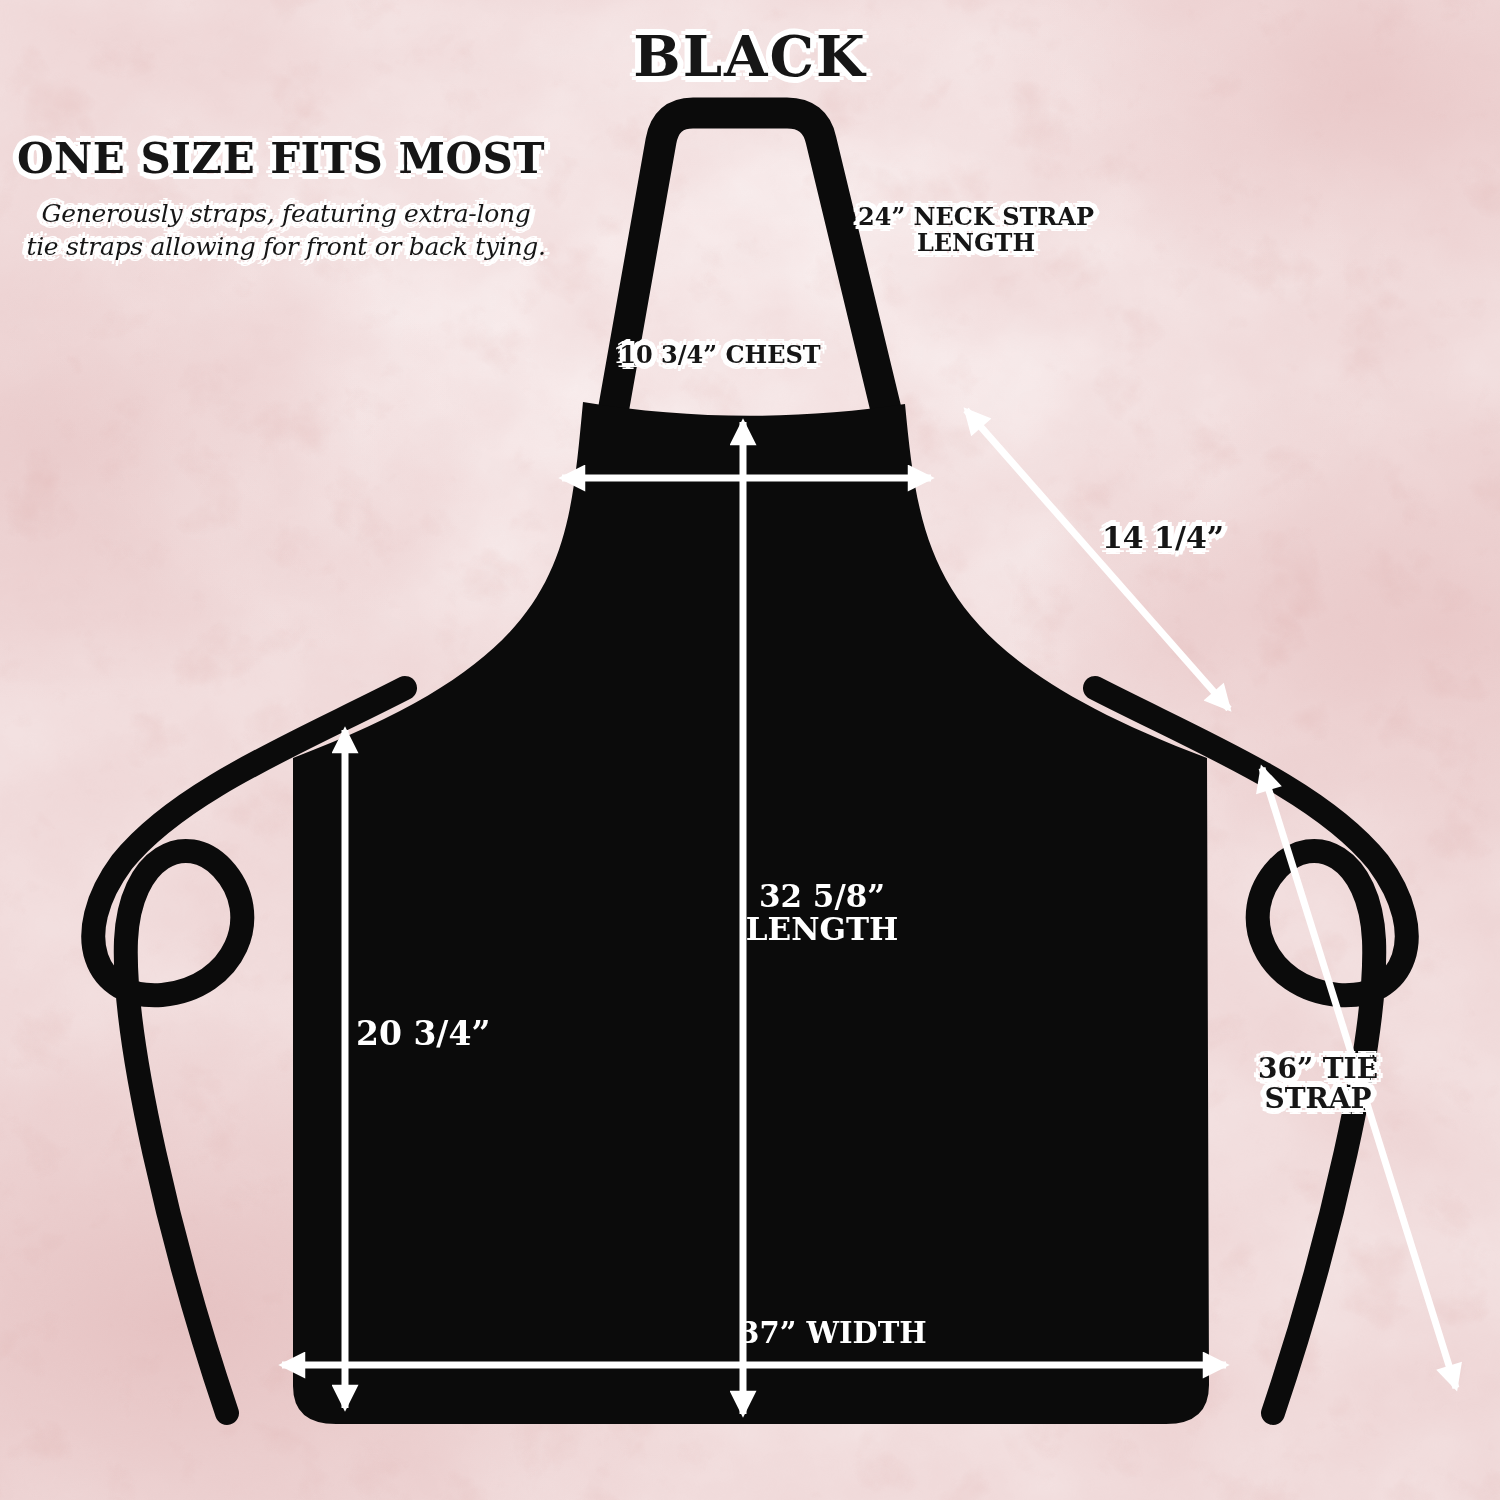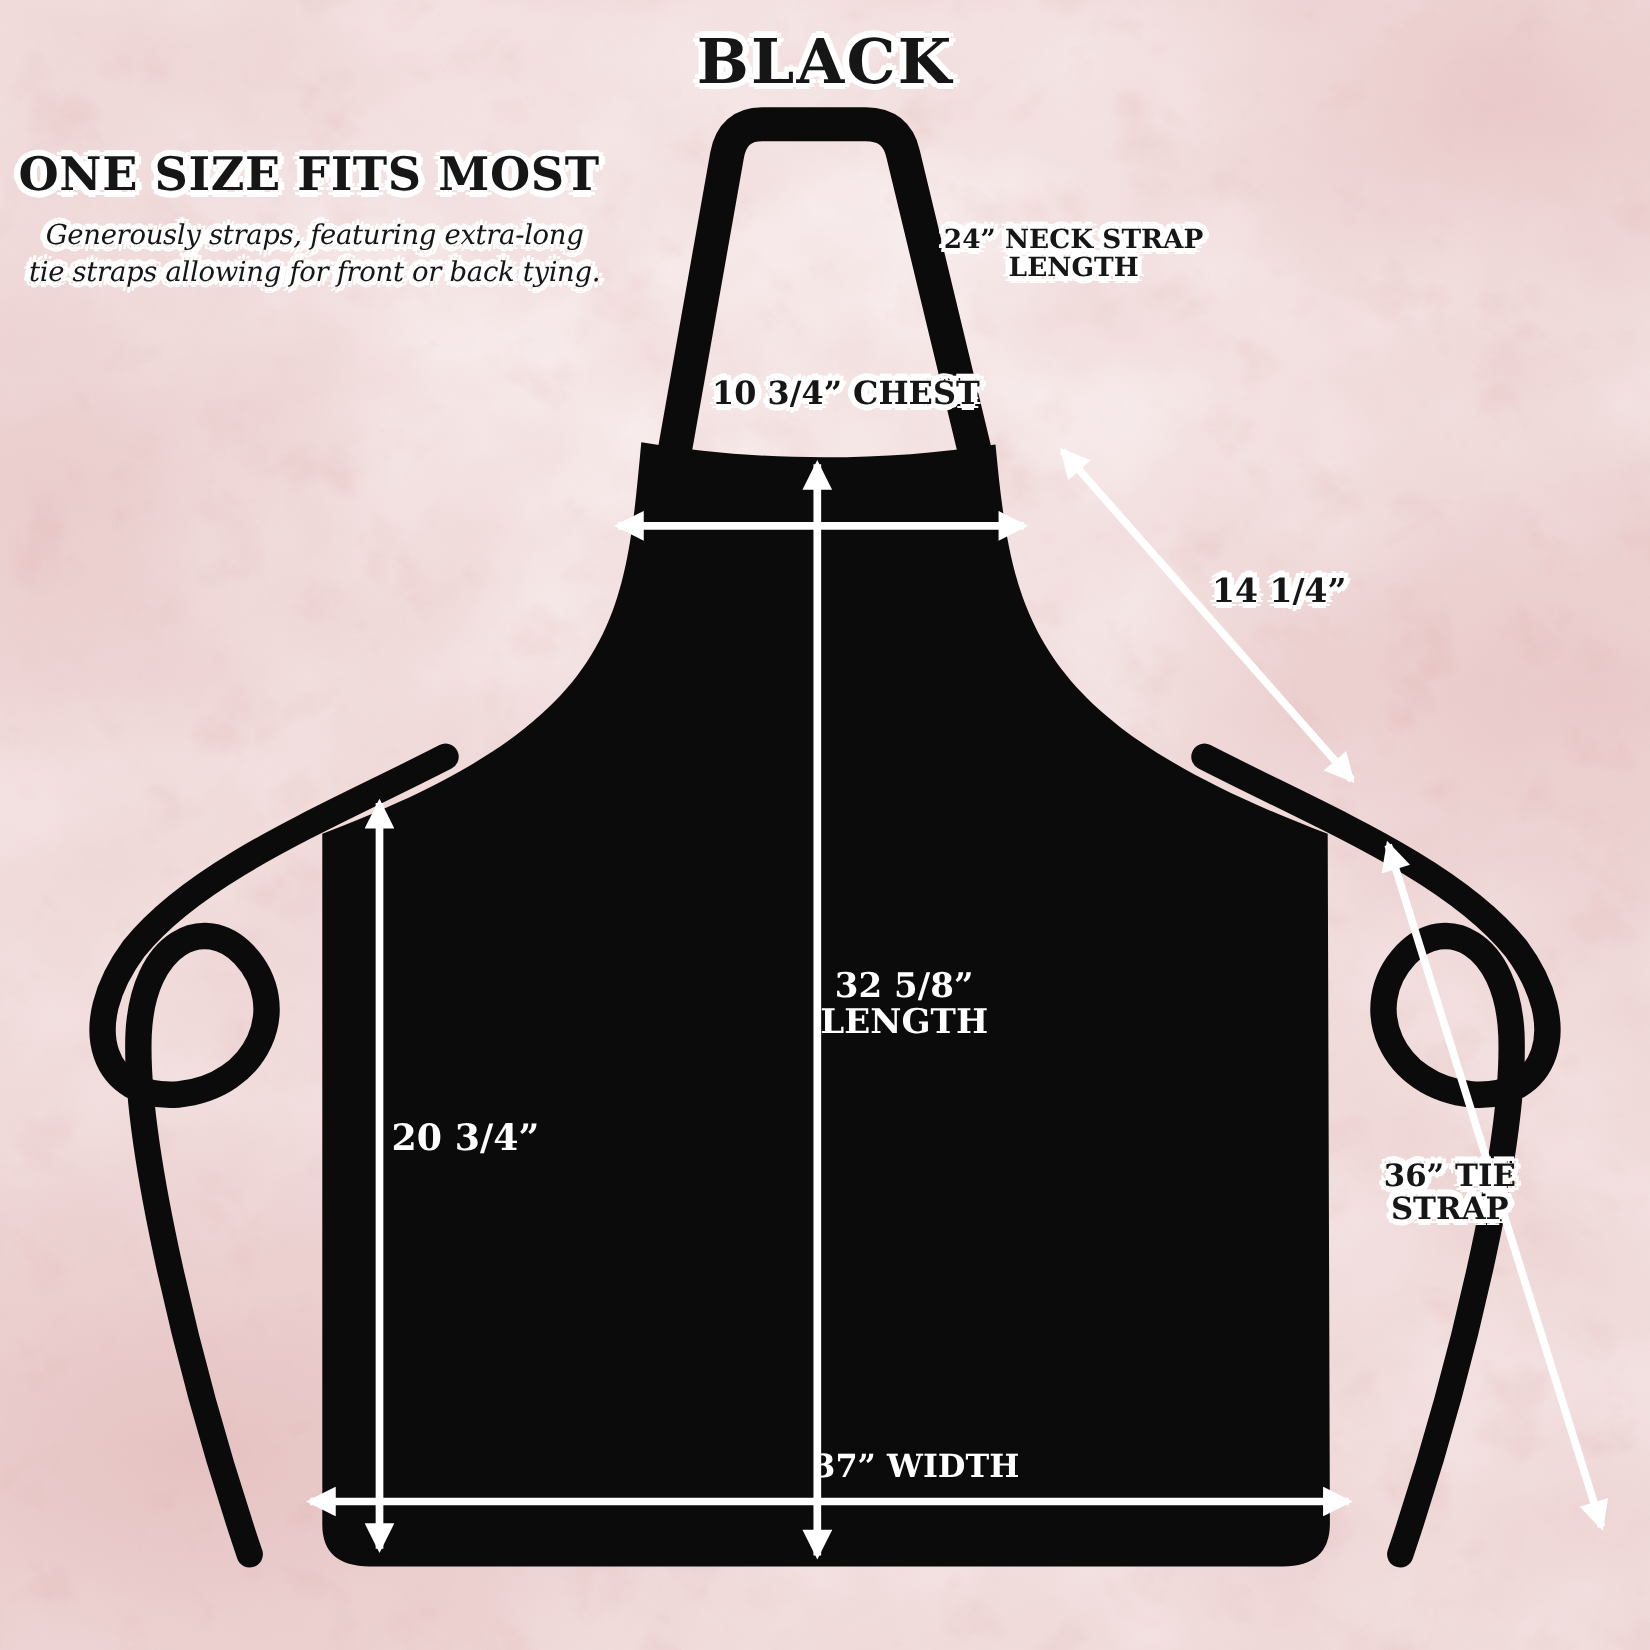--- a/index.html
+++ b/index.html
@@ -26,21 +26,21 @@
        4px -4px 0 var(--label-halo,#fff), 4px 0 0 var(--label-halo,#fff), 4px 4px 0 var(--label-halo,#fff),
       -6px 0 0 var(--label-halo,#fff), 6px 0 0 var(--label-halo,#fff),
        0 -6px 0 var(--label-halo,#fff), 0 6px 0 var(--label-halo,#fff);
   }
   .lab-light{color:var(--label-light,#fff);}
   .cx{transform:translateX(-50%);}
   .title{left:750px;top:26px;font-size:56px;letter-spacing:2px;}
   .size-head{left:281px;top:136px;font-size:42px;letter-spacing:.5px;}
   .size-sub{left:286px;top:198px;font-size:25px;font-weight:normal;font-style:italic;letter-spacing:-.3px;line-height:1.3;}
   .neckstrap{left:976px;top:204px;font-size:24px;}
-  .chest{left:769px;top:342px;font-size:29px;}
+  .chest{left:720px;top:342px;font-size:24px;}
   .neckdiag{left:1163px;top:522px;font-size:30px;}
   .length{left:822px;top:880px;font-size:31px;}
   .side{left:356px;top:1016px;font-size:33px;text-align:left;}
   .tie{left:1318px;top:1054px;font-size:28px;}
   .width{left:833px;top:1318px;font-size:29px;}
   .apron-fill{fill:var(--apron-black,#0b0b0b);}
   .strap-line{fill:none;stroke:var(--apron-black,#0b0b0b);}
   .marrow{stroke:var(--arrow-white,#fff);stroke-width:7;fill:none;}
   .mhead{fill:var(--arrow-white,#fff);}
 </style>

